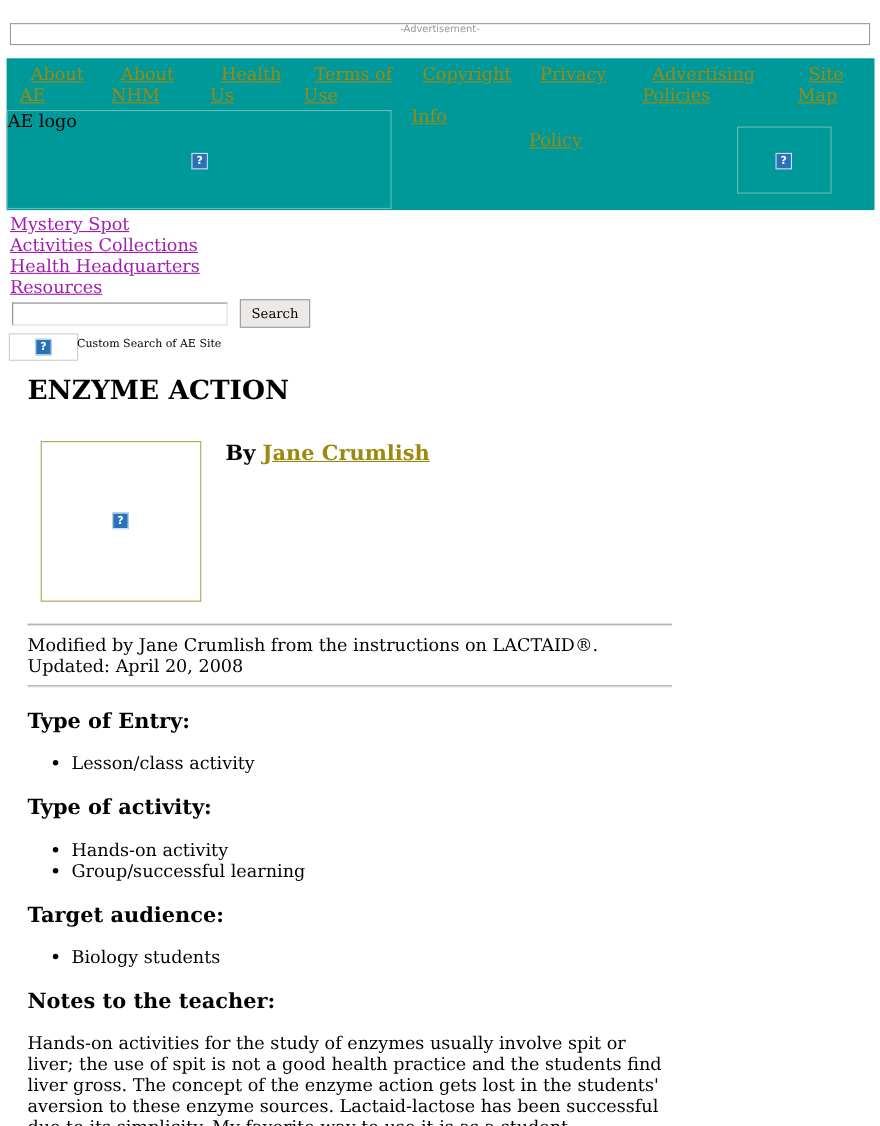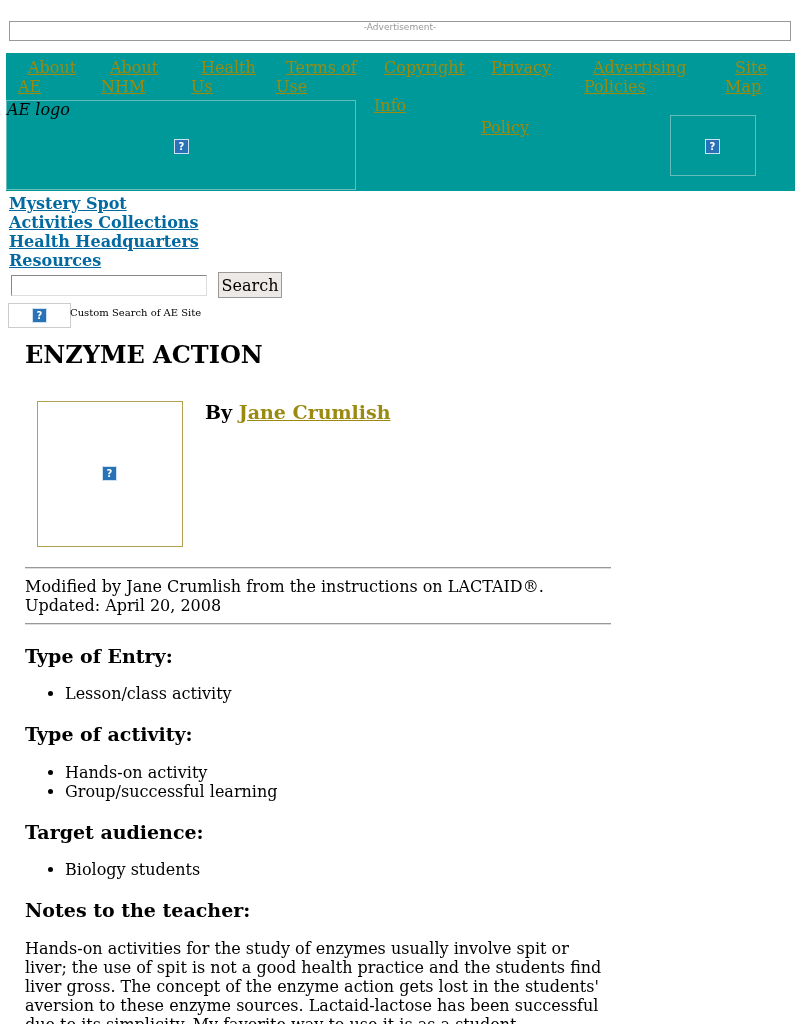--- a/index.html
+++ b/index.html
@@ -50,21 +50,20 @@
       left: 0; top: 47px;
       width: 348px; height: 88px;
       border: 1px solid #66bbbb;
     }
     .logo-alt {
       position: absolute;
       left: 0; top: 0;
       font-size: 16px;
       line-height: 18px;
       color: #000;
-      font-style: italic;
     }
     .broken-img {
       position: absolute;
       width: 13px; height: 13px;
       background: #2a72b8;
       border: 1px solid #cfe0f0;
       color: #fff;
       font-family: "DejaVu Sans", sans-serif;
       font-size: 10px;
       font-weight: bold;
@@ -77,41 +76,41 @@
       width: 84px; height: 59px;
       border: 1px solid #66bbbb;
     }
 
     .side-links {
       position: absolute;
       left: 9px; top: 194px;
       font-size: 16px;
       line-height: 19px;
     }
-    .side-links a { display: block; color: #0369a1; font-weight: bold; }
+    .side-links a { display: block; color: #a21caf; }
 
     .search-input {
       position: absolute;
       left: 11px; top: 275px;
       width: 194px; height: 19px;
       border: 1px solid #888;
       border-bottom-color: #ddd;
       border-right-color: #ddd;
       background: #fff;
       padding: 0;
       margin: 0;
     }
     .search-btn {
       position: absolute;
       left: 218px; top: 272px;
       width: 64px; height: 26px;
       background: #ece9e6;
       border: 1px solid #999;
       font-family: "DejaVu Serif", serif;
-      font-size: 16px;
+      font-size: 12px;
       padding: 0;
       color: #000;
     }
     .cse-box {
       position: absolute;
       left: 8px; top: 303px;
       width: 61px; height: 23px;
       border: 1px solid #ccc;
     }
     .cse-label {

